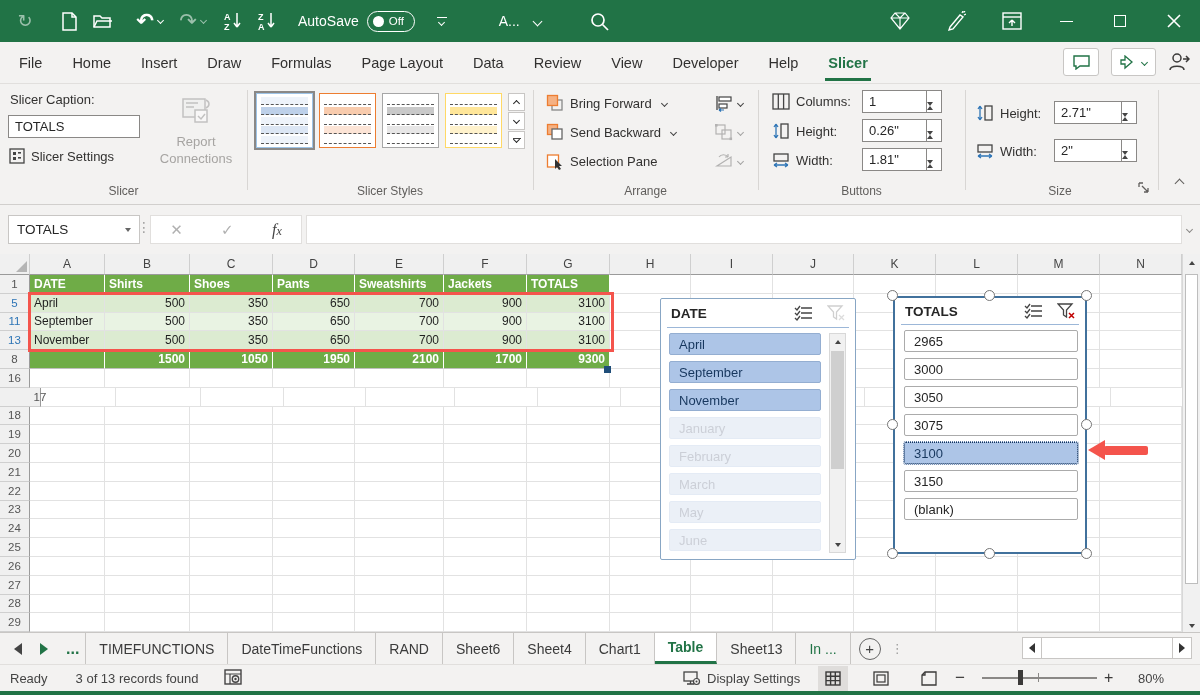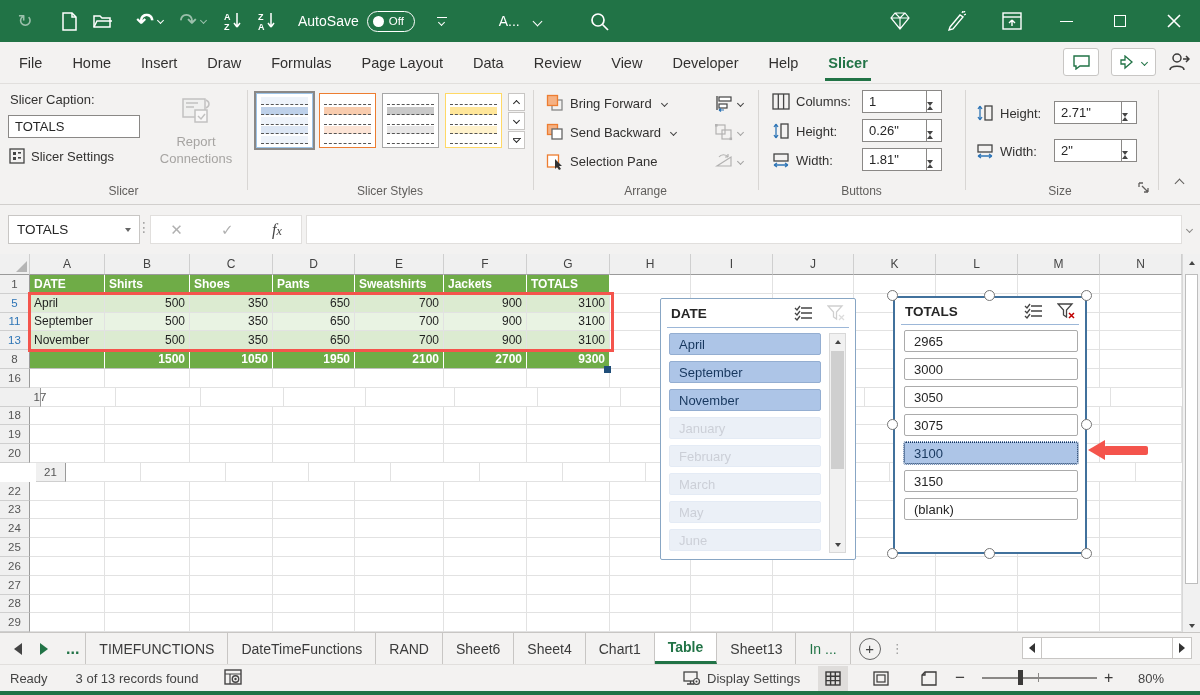--- a/index.html
+++ b/index.html
@@ -549,21 +549,21 @@
       <div class="g-cell" style="width: 82px; height: 18.8px;"></div>
       <div class="g-cell" style="width: 82px; height: 18.8px;"></div>
     </div>
     <div class="g-row" style="top: 96.2px;">
       <div class="rn" style="height: 18.8px;">8</div>
       <div class="g-cell totals" style="width: 75px; height: 18.8px;"></div>
       <div class="g-cell totals num" style="width: 85px; height: 18.8px;">1500</div>
       <div class="g-cell totals num" style="width: 83px; height: 18.8px;">1050</div>
       <div class="g-cell totals num" style="width: 82px; height: 18.8px;">1950</div>
       <div class="g-cell totals num" style="width: 89px; height: 18.8px;">2100</div>
-      <div class="g-cell totals num" style="width: 83px; height: 18.8px;">2700</div>
+      <div class="g-cell totals num" style="width: 83px; height: 18.8px;">1700</div>
       <div class="g-cell totals num" style="width: 83px; height: 18.8px;">9300</div>
       <div class="g-cell" style="width: 81px; height: 18.8px;"></div>
       <div class="g-cell" style="width: 82px; height: 18.8px;"></div>
       <div class="g-cell" style="width: 81px; height: 18.8px;"></div>
       <div class="g-cell" style="width: 82px; height: 18.8px;"></div>
       <div class="g-cell" style="width: 82px; height: 18.8px;"></div>
       <div class="g-cell" style="width: 82px; height: 18.8px;"></div>
       <div class="g-cell" style="width: 82px; height: 18.8px;"></div>
     </div>
     <div class="g-row" style="top: 115px;">
@@ -645,21 +645,21 @@
       <div class="g-cell" style="width: 83px; height: 18.8px;"></div>
       <div class="g-cell" style="width: 81px; height: 18.8px;"></div>
       <div class="g-cell" style="width: 82px; height: 18.8px;"></div>
       <div class="g-cell" style="width: 81px; height: 18.8px;"></div>
       <div class="g-cell" style="width: 82px; height: 18.8px;"></div>
       <div class="g-cell" style="width: 82px; height: 18.8px;"></div>
       <div class="g-cell" style="width: 82px; height: 18.8px;"></div>
       <div class="g-cell" style="width: 82px; height: 18.8px;"></div>
     </div>
     <div class="g-row" style="top: 209px;">
-      <div class="rn" style="height: 18.8px; margin-left: 36px;">21</div>
+      <div class="rn" style="height: 18.8px;">21</div>
       <div class="g-cell" style="width: 75px; height: 18.8px;"></div>
       <div class="g-cell" style="width: 85px; height: 18.8px;"></div>
       <div class="g-cell" style="width: 83px; height: 18.8px;"></div>
       <div class="g-cell" style="width: 82px; height: 18.8px;"></div>
       <div class="g-cell" style="width: 89px; height: 18.8px;"></div>
       <div class="g-cell" style="width: 83px; height: 18.8px;"></div>
       <div class="g-cell" style="width: 83px; height: 18.8px;"></div>
       <div class="g-cell" style="width: 81px; height: 18.8px;"></div>
       <div class="g-cell" style="width: 82px; height: 18.8px;"></div>
       <div class="g-cell" style="width: 81px; height: 18.8px;"></div>

